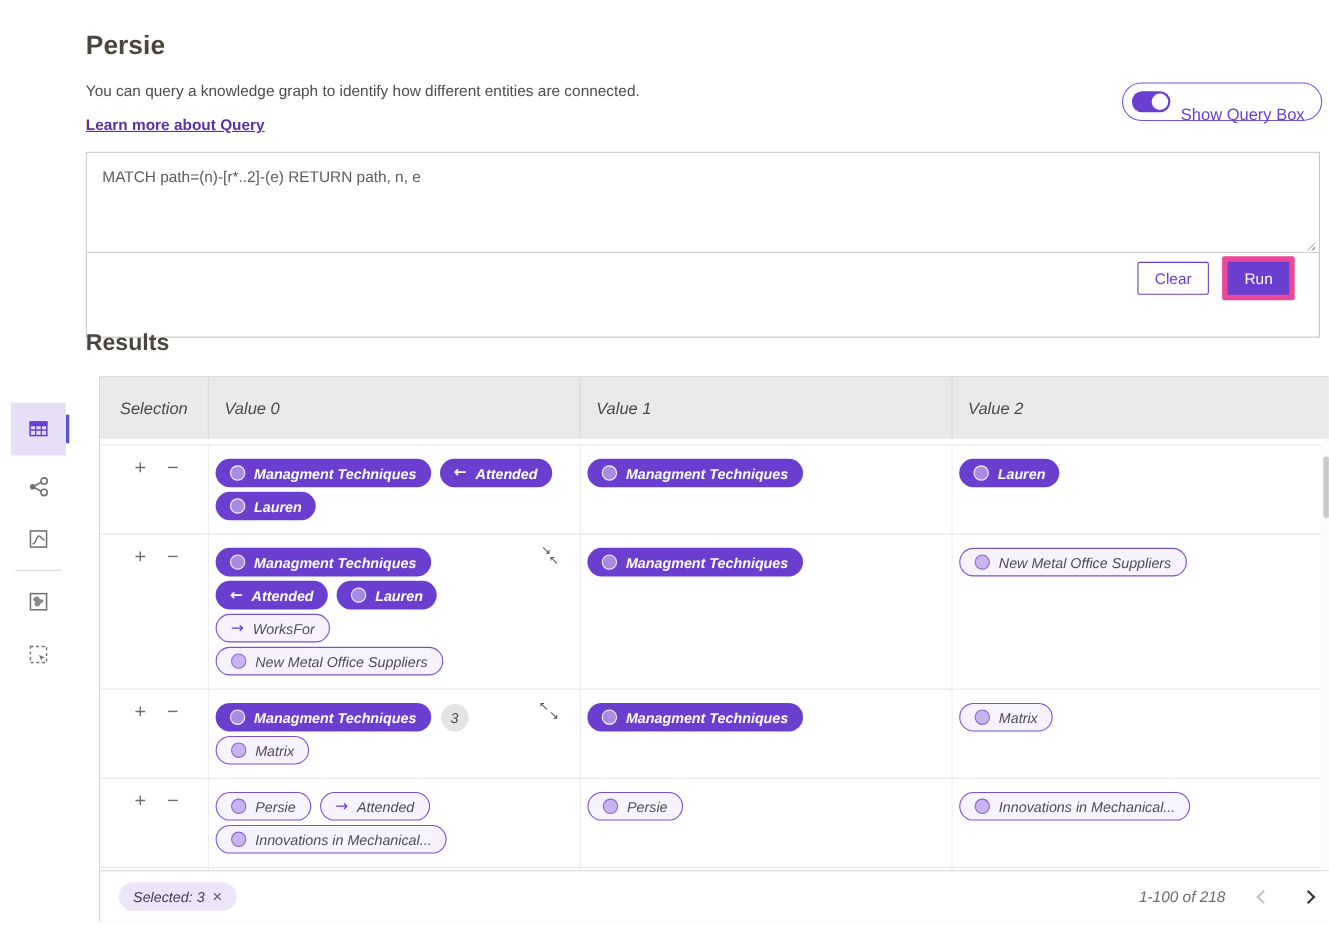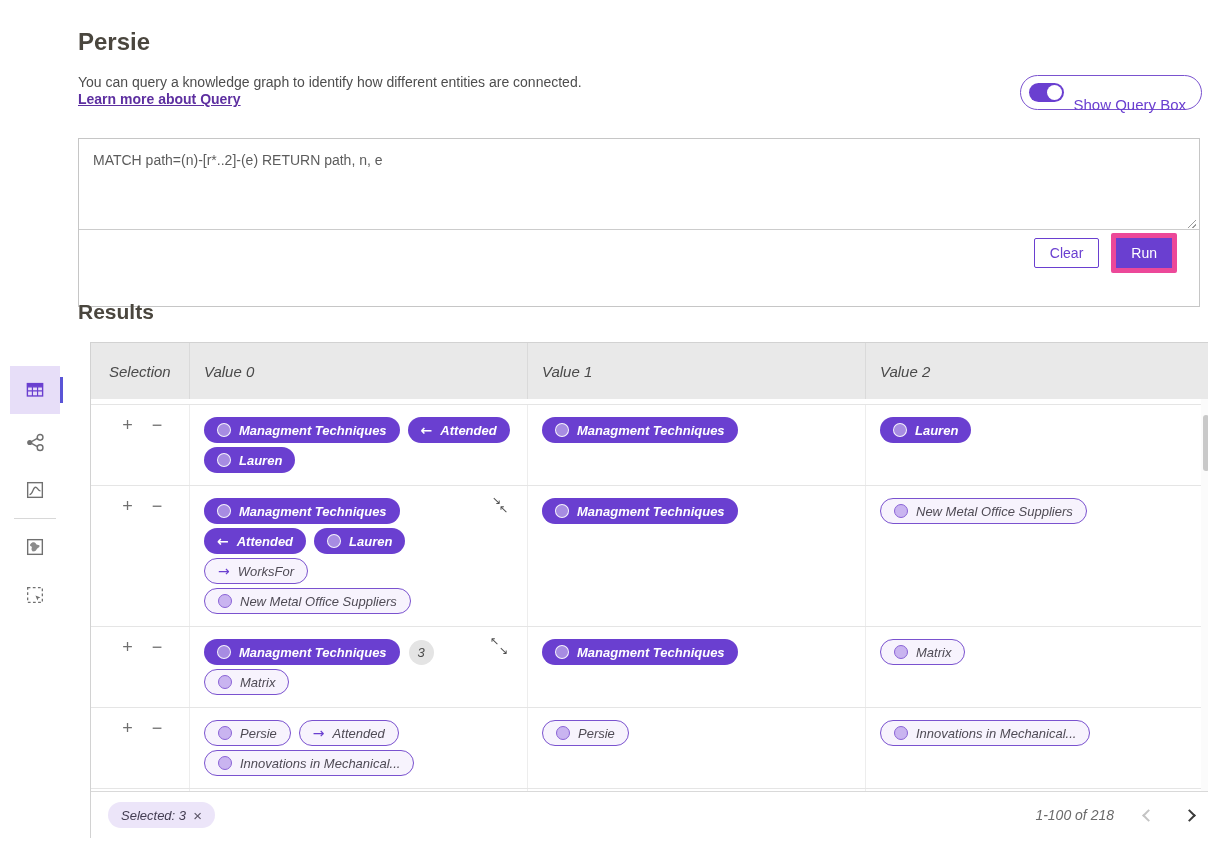--- a/index.html
+++ b/index.html
@@ -4,21 +4,21 @@
 <style>
   * { margin:0; padding:0; box-sizing:border-box; }
   html,body { width:1208px; height:851px; background:#fff;
     font-family:"Liberation Sans", sans-serif; position:relative; overflow:hidden; }
 
   .abs { position:absolute; }
 
   
   .page-title { left:78px; top:28px; font-size:24px; font-weight:700; color:#4a463e; }
   .page-desc  { left:78px; top:74px; font-size:14px; color:#4d4d4d; }
-  .learn-link { left:78px; top:91px; font-size:14px; font-weight:600; color:#5d2fa0;
+  .learn-link { left:78px; top:105px; font-size:14px; font-weight:600; color:#5d2fa0;
                 text-decoration:underline; cursor:pointer; }
 
   .toggle-pill { right:6px; top:75px; height:35px; border:1px solid #7a52cf; border-radius:18px;
     display:flex; align-items:center; gap:9px; padding:0 15px 0 8px; cursor:pointer; background:#fff; }
   .switch { width:35px; height:19px; background:#6a3fd0; border-radius:10px; position:relative; }
   .switch .knob { position:absolute; right:2px; top:2px; width:15px; height:15px;
     background:#fff; border-radius:50%; }
   .toggle-label { font-size:15px; color:#6a3fd0;margin-top:23px; }
 
   
@@ -55,21 +55,21 @@
   .t-header > div:first-child { padding-left:18px; }
   .t-header > div + div { border-left:1px solid #dadada; }
 
   .t-body { position:relative; height:392px; overflow:hidden; background:#fff; }
   .sliver { height:6px; border-bottom:1px solid #e5e5e5; }
   .t-row { border-bottom:1px solid #e5e5e5; position:relative; }
   .t-row.partial { height:22px; }
   .c-sel { display:flex; gap:19px; padding:13px 0 0 31px; align-items:flex-start;
     color:#6f6f6f; font-size:18px; }
   .c-sel span { cursor:pointer; line-height:14px; }
-  .c-val { padding:12px 14px; display:flex; flex-direction:column; align-items:flex-start; gap:4px;
+  .c-val { padding:12px 6px; display:flex; flex-direction:column; align-items:flex-start; gap:4px;
     border-left:1px solid #ededed; position:relative; }
   .pill-line { display:flex; gap:8px; align-items:center; }
 
   .pill { display:inline-flex; align-items:center; gap:8px; height:26px; padding:0 13px;
     border-radius:13px; font-size:13px; cursor:pointer; white-space:nowrap; }
   .pill.f { background:#6a3fd0; color:#fff; font-weight:700; }
   .pill.o { background:#f7f3fd; border:1.5px solid #7a52cf; color:#4f4b55; }
   .node-dot { width:14px; height:14px; border-radius:50%; flex:none; }
   .pill.f .node-dot { background:#a78ce2; border:1.5px solid rgba(255,255,255,0.9); }
   .pill.o .node-dot { background:#c9b4f0; border:1.5px solid #8a63d6; }

